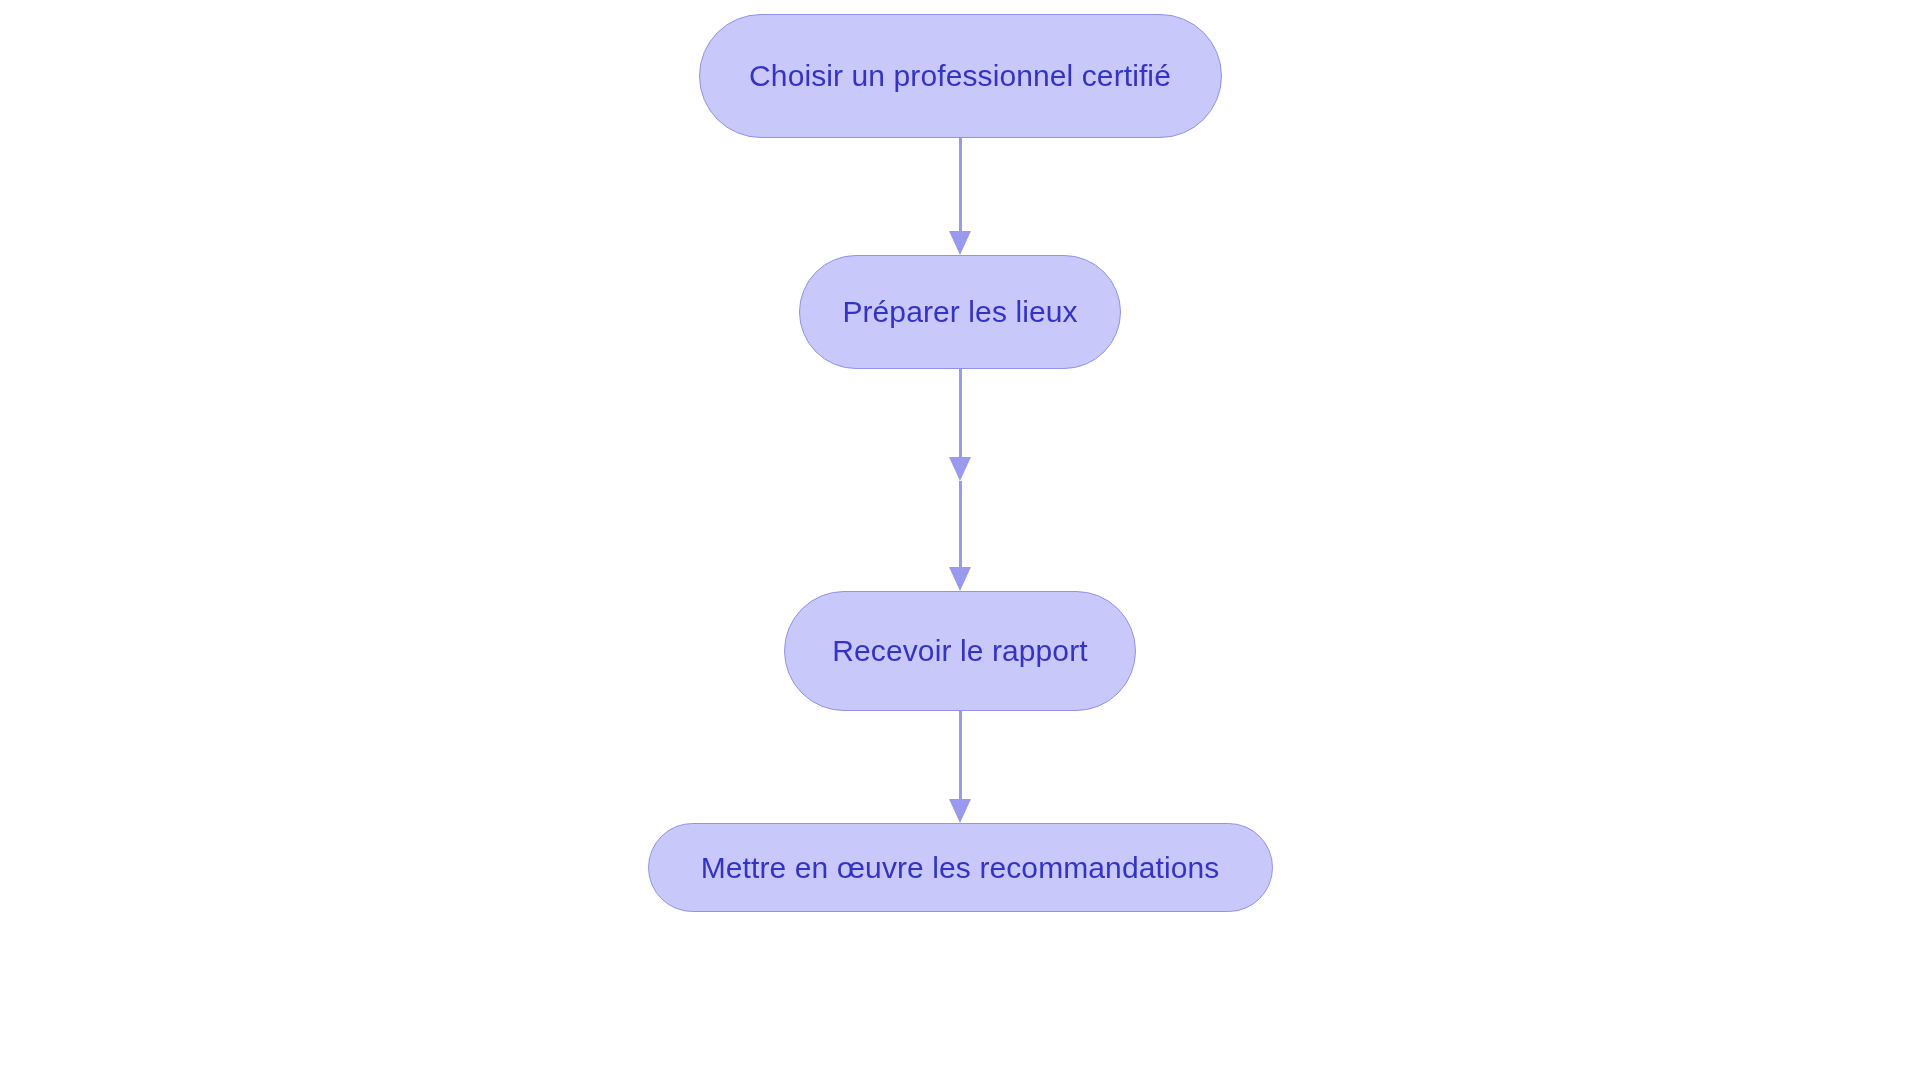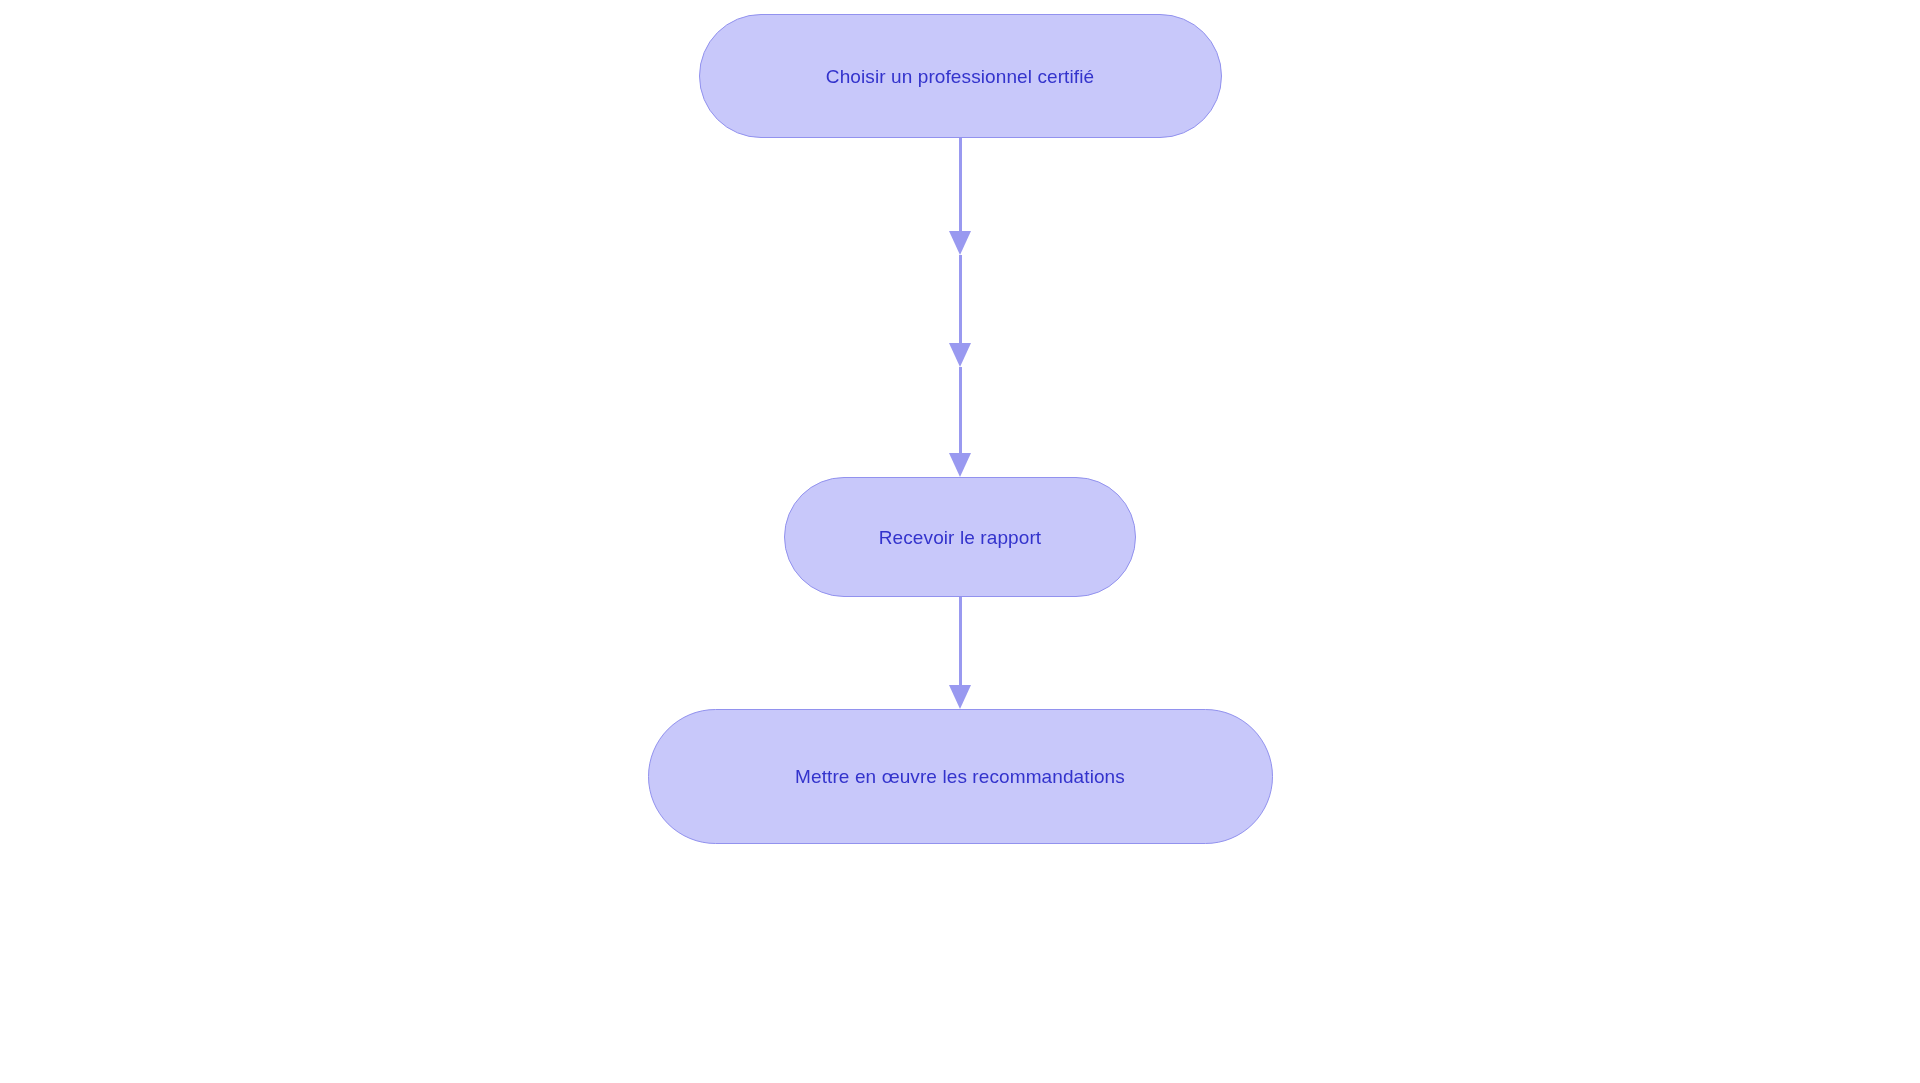--- a/index.html
+++ b/index.html
@@ -44,33 +44,33 @@
     border: 1.6px solid #9292ee;
     border-radius: 999px;
     color: #3333cc;
     white-space: nowrap;
     text-align: center;
     letter-spacing: 0.1px;
   }
 
   .node-label {
     display: block;
-    font-size: 19px;
+    font-size: 30px;
     line-height: 1;
     color: #3333cc;
     font-weight: 400;
     padding: 0 18px;
   }
 
   
   .node-1 { width: 523px; height: 124px; }
   .node-2 { width: 322px; height: 114px; }
   .node-3 { width: 385px; height: 120px; }
   .node-4 { width: 352px; height: 120px; }
-  .node-5 { width: 625px; height: 135px; }
+  .node-5 { width: 625px; height: 89px; }
 
   
   .connector {
     position: relative;
     width: 40px;
     display: flex;
     flex-direction: column;
     align-items: center;
     justify-content: flex-start;
   }
@@ -105,20 +105,23 @@
 
     <div class="node node-1">
       <span class="node-label">Choisir un professionnel certifié</span>
     </div>
 
     <div class="connector conn-1">
       <div class="connector-line"></div>
       <div class="connector-arrowhead"></div>
     </div>
 
+    <div class="node node-2">
+      <span class="node-label">Préparer les lieux</span>
+    </div>
 
     <div class="connector conn-2">
       <div class="connector-line"></div>
       <div class="connector-arrowhead"></div>
     </div>
 
 
     <div class="connector conn-3">
       <div class="connector-line"></div>
       <div class="connector-arrowhead"></div>

